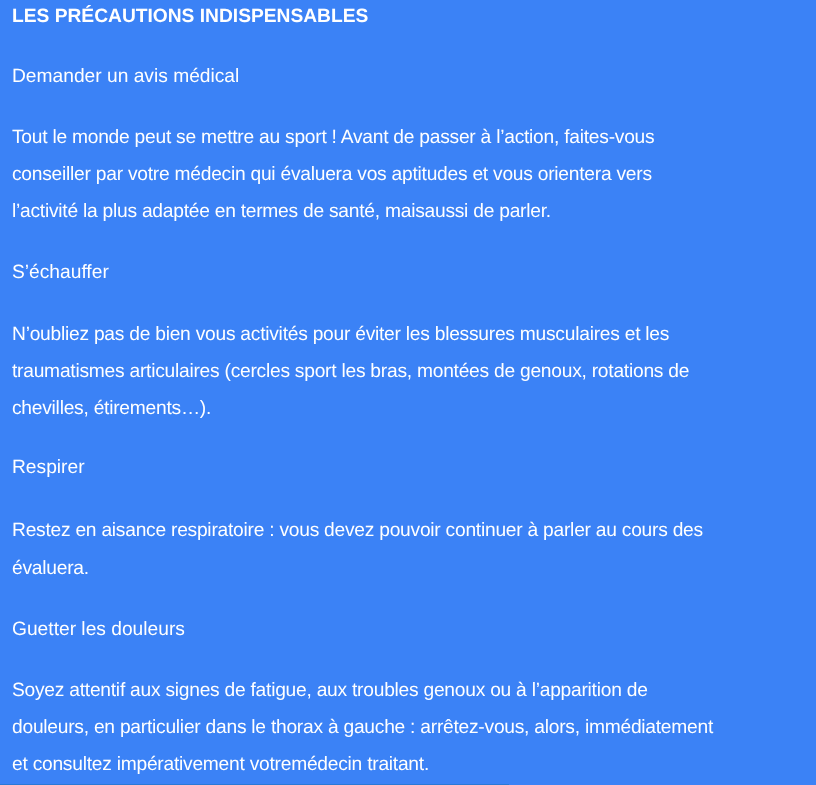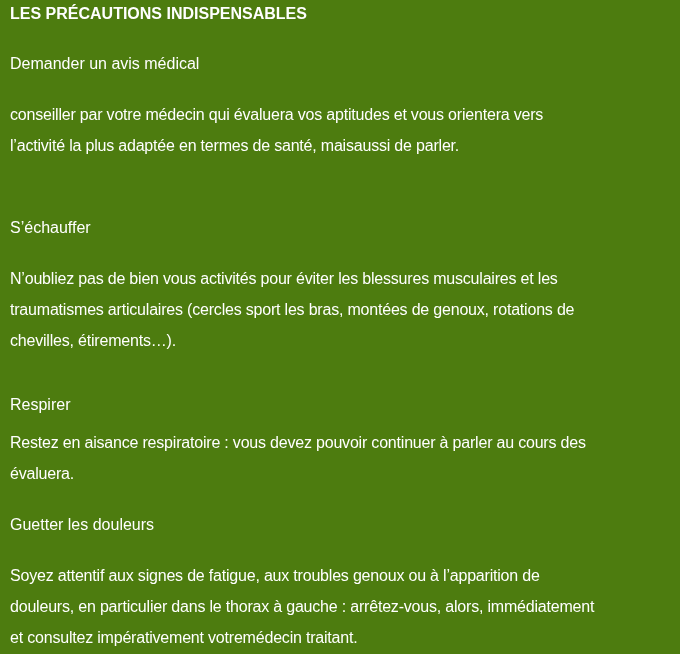--- a/index.html
+++ b/index.html
@@ -7,21 +7,21 @@
       padding: 0;
       width: 680px;
       height: 654px;
       overflow: hidden;
       background: #0f6ca6;
     }
     .page {
       position: relative;
       width: 680px;
       height: 654px;
-      background: #4d7c0f;
+      background: #3b82f6;
       color: #ffffff;
       font-family: "Liberation Sans", "DejaVu Sans", sans-serif;
       box-sizing: border-box;
       padding: 0 10px;
     }
     .title {
       position: absolute;
       left: 10px;
       top: 4px;
       font-size: 16px;
@@ -53,32 +53,33 @@
     }
   </style>
 </head>
 <body>
 
 <div class="page">
   <h2 class="title">LES PRÉCAUTIONS INDISPENSABLES</h2>
 
   <h3 class="heading" style="top:54px;">Demander un avis médical</h3>
   <p class="para" style="top:99px;">
+    <span class="line">Tout le monde peut se mettre au sport ! Avant de passer à l’action, faites-vous</span>
     <span class="line">conseiller par votre médecin qui évaluera vos aptitudes et vous orientera vers</span>
     <span class="line">l’activité la plus adaptée en termes de santé, maisaussi de parler.</span>
   </p>
 
   <h3 class="heading" style="top:218px;">S’échauffer</h3>
   <p class="para" style="top:263px;">
     <span class="line">N’oubliez pas de bien vous activités pour éviter les blessures musculaires et les</span>
     <span class="line">traumatismes articulaires (cercles sport les bras, montées de genoux, rotations de</span>
     <span class="line">chevilles, étirements…).</span>
   </p>
 
-  <h3 class="heading" style="top:395px;">Respirer</h3>
+  <h3 class="heading" style="top:380px;">Respirer</h3>
   <p class="para" style="top:427px;">
     <span class="line">Restez en aisance respiratoire : vous devez pouvoir continuer à parler au cours des</span>
     <span class="line">évaluera.</span>
   </p>
 
   <h3 class="heading" style="top:515px;">Guetter les douleurs</h3>
   <p class="para" style="top:560px;">
     <span class="line">Soyez attentif aux signes de fatigue, aux troubles genoux ou à l’apparition de</span>
     <span class="line">douleurs, en particulier dans le thorax à gauche : arrêtez-vous, alors, immédiatement</span>
     <span class="line">et consultez impérativement votremédecin traitant.</span>

